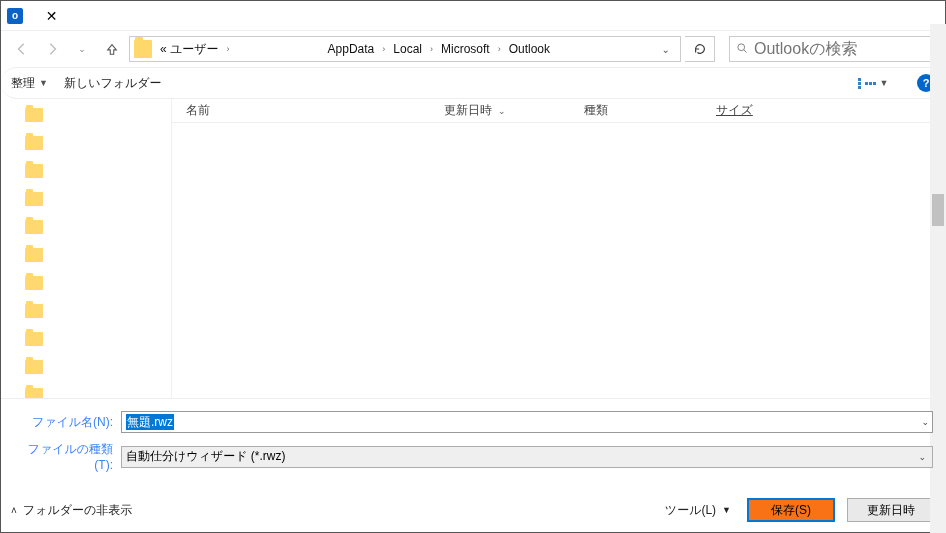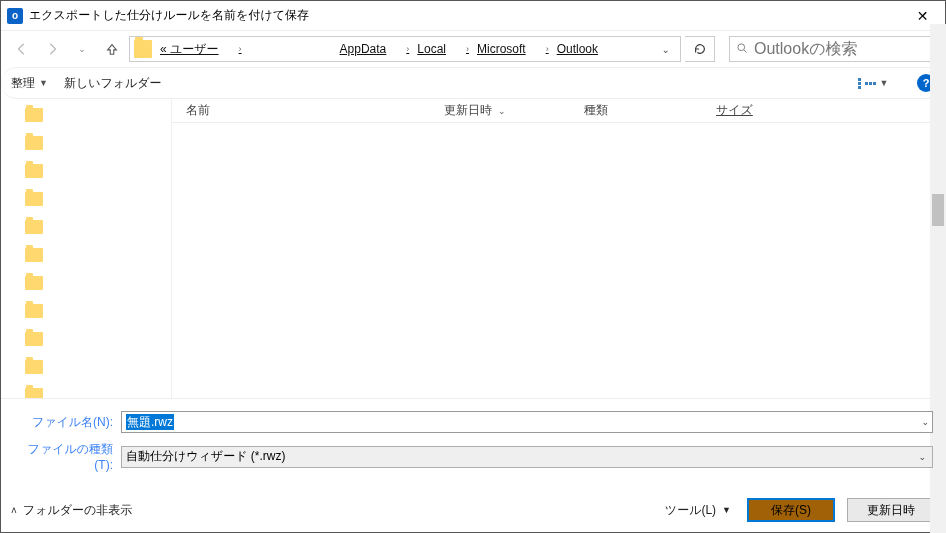--- a/index.html
+++ b/index.html
@@ -65,21 +65,21 @@
     background:#ffd86b;
     border-radius:1px;
     margin-right:4px;
     flex-shrink:0;
     position:relative;
   }
   .breadcrumb-bar .folder-icon::before {
     content:""; position:absolute; top:-3px; left:1px;
     width:8px; height:3px; background:#ffd86b; border-radius:1px 1px 0 0;
   }
-  .crumb { display:flex; align-items:center; gap:20px; padding:0 4px; color:#111; white-space:nowrap;text-decoration:underline; }
+  .crumb { display:flex; align-items:center; gap:8px; padding:0 4px; color:#111; white-space:nowrap; }
   .crumb .chev { color:#666; font-size:9px; }
   .crumb-blank { width:90px; }
   .bc-spacer { flex:1; }
   .bc-dropdown {
     color:#555; padding:0 6px; font-size:10px;
   }
   .refresh-btn {
     width:30px; height:26px;
     border:1px solid #ccc; border-left:none;
     display:flex; align-items:center; justify-content:center;
@@ -238,29 +238,28 @@
   .hide-folders { display:flex; align-items:center; gap:6px; color:#222; }
   .footer-spacer { flex:1; }
   .tool-drop { display:flex; align-items:center; gap:6px; color:#222; margin-right:4px;}
   .btn {
     min-width:88px; height:24px;
     border:1px solid #adadad;
     background:#e9e9e9;
     display:flex; align-items:center; justify-content:center;
     font-size:12px;
   }
-  .btn.primary { border:2px solid #0078d7; background:#a16207; }
+  .btn.primary { border:2px solid #0078d7; background:#f97316; }
 
 </style>
 </head>
 <body>
 
 <div class="titlebar">
   <div class="app-icon">o</div>
-  <div class="title-text">エクスポートした仕分けルールを名前を付けて保存</div>
   <div class="close-btn">✕</div>
 </div>
 
 <div class="navbar">
   <div class="nav-arrow disabled">
     <svg width="14" height="14" viewBox="0 0 16 16">
         <path d="M10 2 L4 8 L10 14" fill="none" stroke="#bbb" stroke-width="1.5"></path>
       </svg>
   </div>
   <div class="nav-arrow disabled">

